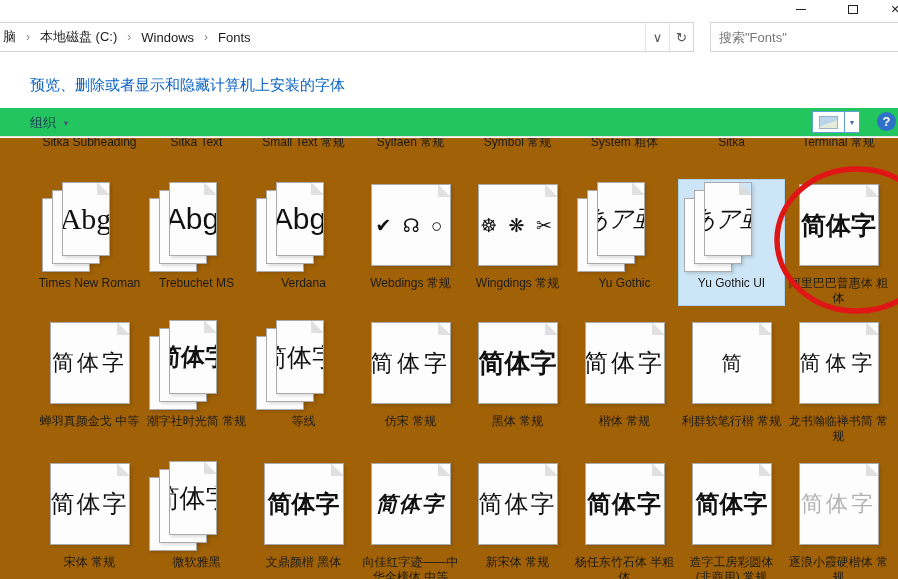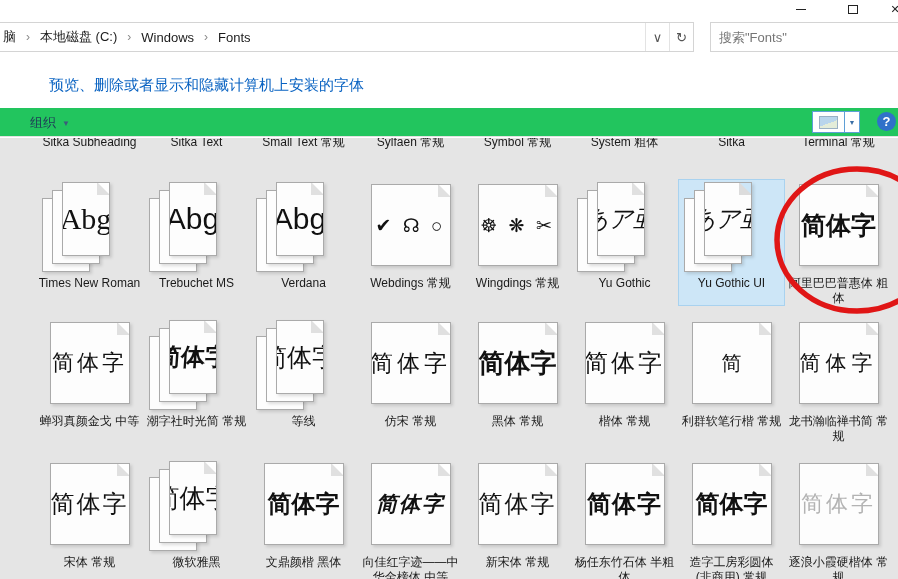--- a/index.html
+++ b/index.html
@@ -18,35 +18,35 @@
   .addr { position:absolute; left:-6px; top:22px; width:700px; height:30px;
     border:1px solid #d4d4d4; background:#fff; display:flex; align-items:center; }
   .crumbs { flex:1; display:flex; align-items:center; font-size:13px; padding-left:8px; gap:10px; white-space:nowrap; overflow:hidden; }
   .crumb { cursor:default; }
   .crumb-sep { color:#8a8a8a; font-size:12px; }
   .addr-btn { width:24px; height:28px; border-left:1px solid #e3e3e3; display:flex; align-items:center; justify-content:center; color:#555; font-size:13px; }
   .search { position:absolute; left:710px; top:22px; width:190px; height:30px; border:1px solid #d4d4d4; background:#fff; display:flex; align-items:center; }
   .search input { border:0; outline:0; flex:1; font-size:13px; color:#5f5f5f; padding:0 8px; font-family:inherit; background:transparent; }
 
   
-  .task-link { position:absolute; left:30px; top:76px; font-size:15px; color:#0a63c2; text-decoration:none; cursor:pointer;margin-left:19px; }
+  .task-link { position:absolute; left:30px; top:76px; font-size:15px; color:#0a63c2; text-decoration:none; cursor:pointer; }
 
   
   .toolbar { position:absolute; left:0; top:108px; width:898px; height:29px; background:#22c55e; border-bottom:1px solid #e2e2e2; z-index:5; }
   .organize { position:absolute; left:30px; top:6px; font-size:13px; color:#1f3957; display:flex; align-items:center; gap:6px; cursor:default; }
   .organize .caret { font-size:8px; color:#3d5b7c; }
   .viewbtns { position:absolute; left:812px; top:3px; display:flex; height:22px; }
   .viewbtn { border:1px solid #5f9fd6; background:#fff; display:flex; align-items:center; justify-content:center; }
   .viewbtn.main { width:33px; }
   .viewbtn.arrow { width:15px; border-left:0; color:#3a6ea5; font-size:7px; }
   .thumb { width:19px; height:13px; border:1px solid #9ab0c4; background:linear-gradient(160deg,#b9d5ec 55%,#e3ecd9 55%); }
   .helpbtn { position:absolute; left:877px; top:4px; width:19px; height:19px; border-radius:50%; background:#2f71c9; color:#fff; font-size:13px; font-weight:bold; display:flex; align-items:center; justify-content:center; }
 
   
-  .grid-viewport { position:absolute; left:0; top:138px; width:898px; height:441px; overflow:hidden; background:#e5e5e5; }
+  .grid-viewport { position:absolute; left:0; top:138px; width:898px; height:441px; overflow:hidden; background:#a16207; }
   .tile-row, .clipped-row { display:flex; padding-left:36px; }
   .clipped-row { margin-top:-7px; }
   .clipped-row .cell { height:32px; }
   .row-1 { margin-top:16px; } .row-2 { margin-top:11px; } .row-3 { margin-top:14px; }
   .cell { width:107px; flex:0 0 auto; cursor:default; }
   .cell.selected { background:#cde6f7; box-shadow:inset 0 0 0 1px #a9d2ef; }
   .icon-box { position:relative; width:96px; height:90px; margin:3px auto 0; }
   .page { position:absolute; background:#fdfdfd; border:1px solid #aaa; box-shadow:2px 2px 3px rgba(0,0,0,.13); }
   .page::after { content:''; position:absolute; top:-1px; right:-1px; border-style:solid; border-width:0 13px 13px 0; border-color:#fff #fff #e0e0e0 #e0e0e0; }
   .cell.selected .page::after { border-color:#cde6f7 #cde6f7 #dcdcdc #dcdcdc; }

